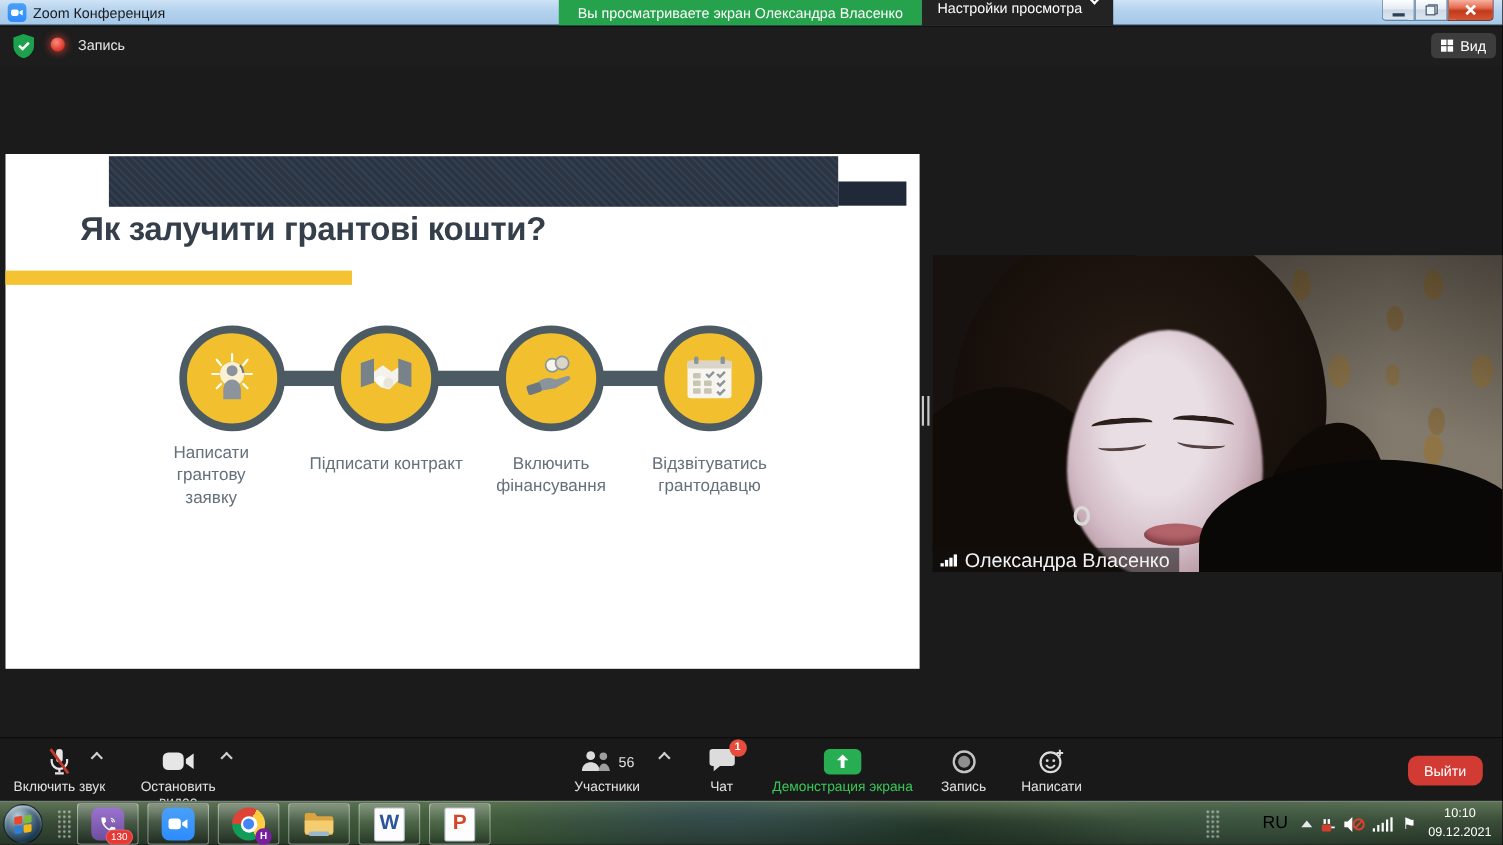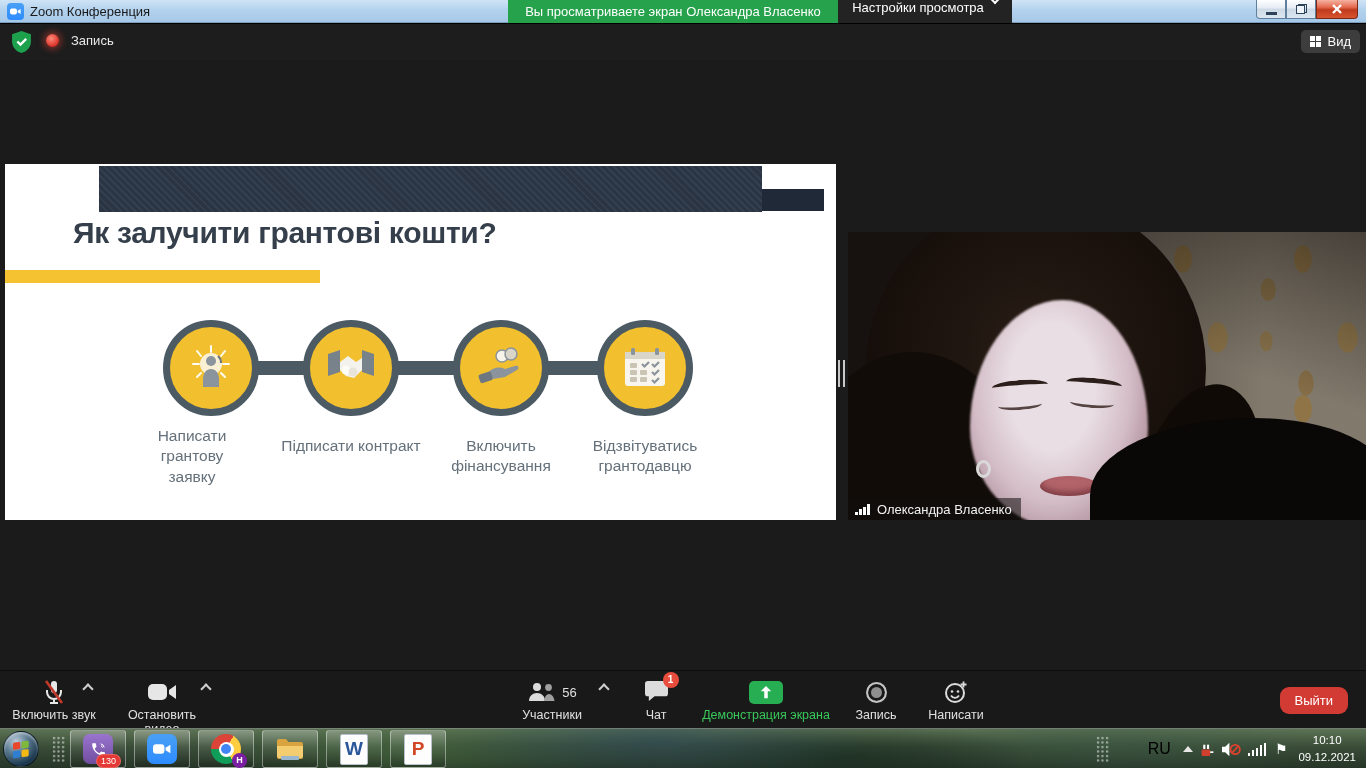--- a/index.html
+++ b/index.html
@@ -46,21 +46,21 @@
     background:
       linear-gradient(#fff,#fff) 0 0/5px 5px no-repeat,
       linear-gradient(#fff,#fff) 6px 0/5px 5px no-repeat,
       linear-gradient(#fff,#fff) 0 6px/5px 5px no-repeat,
       linear-gradient(#fff,#fff) 6px 6px/5px 5px no-repeat; }
 
   
   .stage { position:absolute; left:0; top:60px; width:1366px; height:610px; background:#1b1b1b; }
 
   
-  .slide { position:absolute; left:5px; top:80px; width:831px; height:356px; background:#fff;margin-top:24px; }
+  .slide { position:absolute; left:5px; top:80px; width:831px; height:468px; background:#fff; }
   .hatch-banner { position:absolute; left:94px; top:2px; width:663px; height:46px;
     background:repeating-linear-gradient(45deg,#333e4e 0 2px,#2a3443 2px 5px); }
   .hatch-tab { position:absolute; left:757px; top:25px; width:62px; height:22px; background:#1f2937; }
   .slide-title { position:absolute; left:68px; top:52px; font-size:30px; font-weight:700; color:#343f4b; letter-spacing:-0.3px; }
   .yellow-bar { position:absolute; left:0; top:106px; width:315px; height:13px; background:#f5c331; }
 
   .proc-connector { position:absolute; left:206px; top:197px; width:434px; height:14px; background:#4c5a64; border-radius:7px; }
   .proc-circle { position:absolute; top:156px; width:96px; height:96px; border-radius:50%;
     border:7px solid #4c5a64; background:#f2c02e; display:flex; align-items:center; justify-content:center; }
   .pc1 { left:158px; } .pc2 { left:298px; } .pc3 { left:448px; } .pc4 { left:592px; }
@@ -103,21 +103,21 @@
   .lips { position:absolute; left:192px; top:244px; width:58px; height:20px; border-radius:50%;
     background:#b3646b; box-shadow:inset 0 -4px 6px rgba(90,35,40,.6); filter:blur(.5px); }
   .earring { position:absolute; left:128px; top:228px; width:15px; height:18px; border:3px solid #d9d9d9;
     border-radius:50%; background:transparent; }
   .shoulder { position:absolute; right:-24px; bottom:-38px; width:300px; height:140px;
     background:#0a0807; border-radius:55% 45% 0 0; }
   .hair-fall { position:absolute; left:290px; top:150px; width:120px; height:220px; border-radius:50%;
     background:#100a07; transform:rotate(14deg); }
   .name-tag { position:absolute; left:0; bottom:0; height:22px; padding:0 9px 0 7px;
     background:rgba(15,15,15,.55); display:flex; align-items:center; }
-  .name-tag span.nm { color:#f2f2f2; font-size:13px; margin-left:6px; }
+  .name-tag span.nm { color:#f2f2f2; font-size:18px; margin-left:6px; }
   .sigbars { display:inline-flex; align-items:flex-end; height:11px; }
   .sigbars i { display:block; width:2.5px; background:#fff; margin-right:1.5px; }
   .sb1{height:3px;} .sb2{height:5.5px;} .sb3{height:8px;} .sb4{height:11px;}
 
   
   .ztoolbar { position:absolute; left:0; top:670px; width:1366px; height:58px; background:#191919; border-top:1px solid #0c0c0c; }
   .zbtn { position:absolute; top:7px; text-align:center; color:#e0e0e0; font-size:12.5px; cursor:pointer; }
   .zbtn .ic-row { height:28px; display:flex; align-items:center; justify-content:center; }
   .zbtn .lbl { margin-top:2px; }
   .chev-up { display:inline-block; width:8px; height:8px; border:solid #cfcfcf; border-width:2px 0 0 2px;

